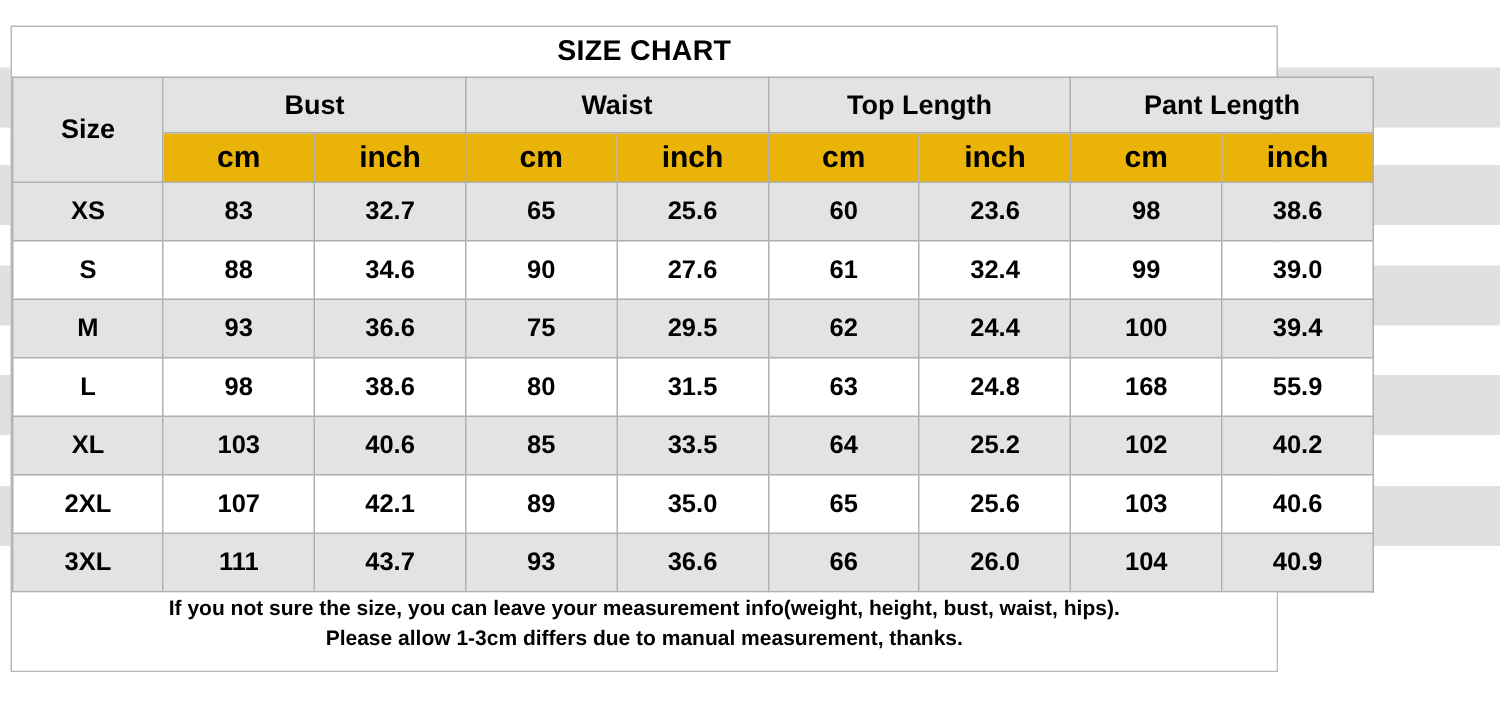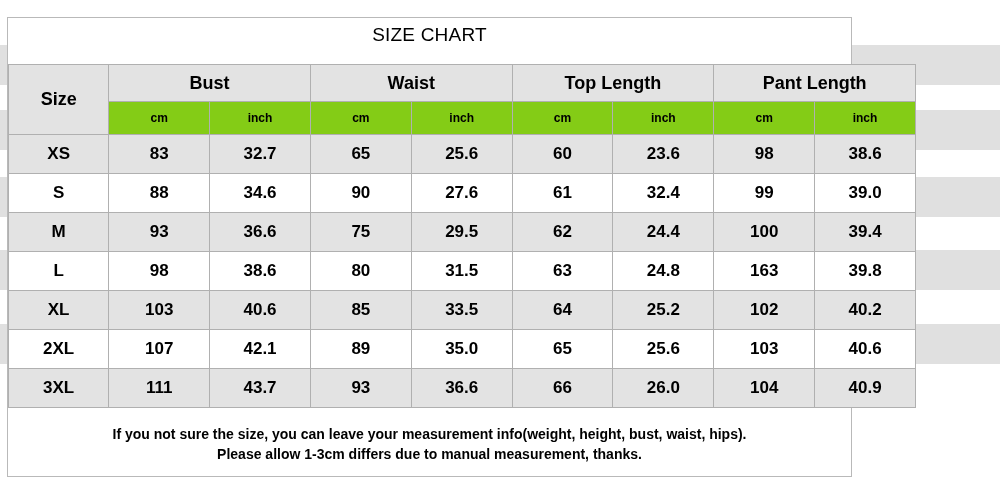--- a/index.html
+++ b/index.html
@@ -32,23 +32,23 @@
     left: 7px;
     top: 17px;
     width: 845px;
     background: #ffffff;
     border: 1px solid #b9b9b9;
     box-sizing: border-box;
   }
   .chart-title {
     text-align: center;
     font-size: 19px;
-    font-weight: normal;
+    font-weight: bold;
     color: #000000;
-    padding: 6px 0 18px 0;
+    padding: 6px 0 5px 0;
     letter-spacing: 0.2px;
   }
   table.size-chart {
     border-collapse: collapse;
     width: 908px;
     table-layout: fixed;
   }
   table.size-chart th,
   table.size-chart td {
     border: 1px solid #b0b0b0;
@@ -58,42 +58,42 @@
   }
   
   tr.head-row th {
     background: #e3e3e3;
     font-size: 18px;
     height: 32px;
     padding: 2px 0;
   }
   
   tr.unit-row td {
-    background: #84cc16;
-    font-size: 12px;
+    background: #eab308;
+    font-size: 20px;
     height: 30px;
   }
   
   tr.data-row td {
     font-size: 17px;
     height: 36px;
   }
   tr.data-row.shaded td {
     background: #e3e3e3;
   }
   tr.data-row.plain td {
     background: #ffffff;
   }
   td.size-col, th.size-col {
     font-size: 17px;
   }
   .note-area {
     background: #ffffff;
     border-top: 0;
-    padding: 16px 0 12px 0;
+    padding: 0 0 12px 0;
   }
   .note-line {
     text-align: center;
     font-size: 14px;
     font-weight: bold;
     color: #000000;
     line-height: 20px;
   }
   .col-size   { width: 93px; }
   .col-unit   { width: 93.5px; }
@@ -177,22 +177,22 @@
         <td>39.4</td>
       </tr>
       <tr class="data-row plain">
         <td class="size-col">L</td>
         <td>98</td>
         <td>38.6</td>
         <td>80</td>
         <td>31.5</td>
         <td>63</td>
         <td>24.8</td>
-        <td>163</td>
-        <td>39.8</td>
+        <td>168</td>
+        <td>55.9</td>
       </tr>
       <tr class="data-row shaded">
         <td class="size-col">XL</td>
         <td>103</td>
         <td>40.6</td>
         <td>85</td>
         <td>33.5</td>
         <td>64</td>
         <td>25.2</td>
         <td>102</td>

